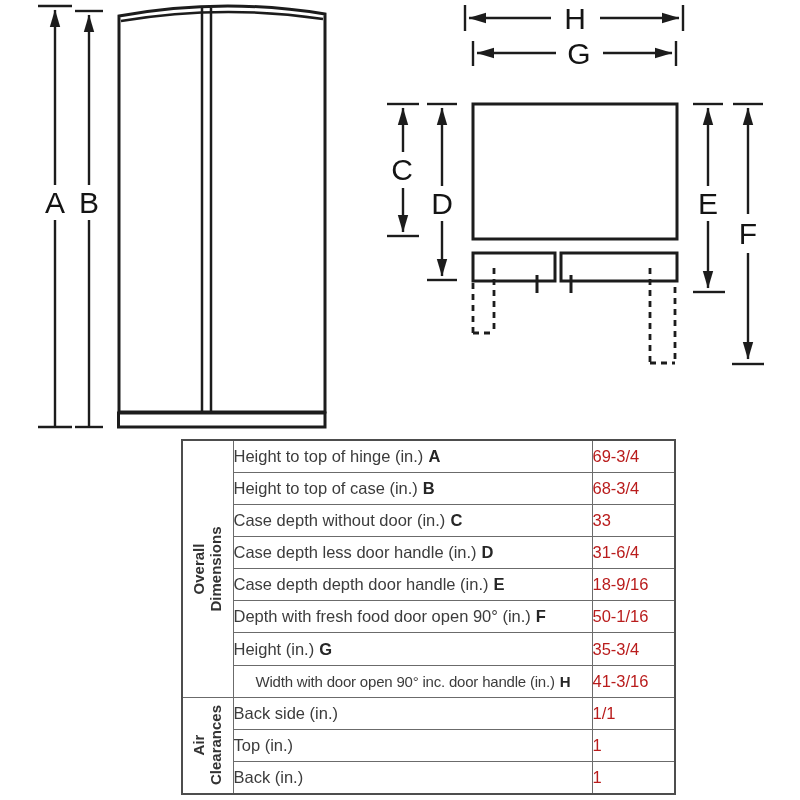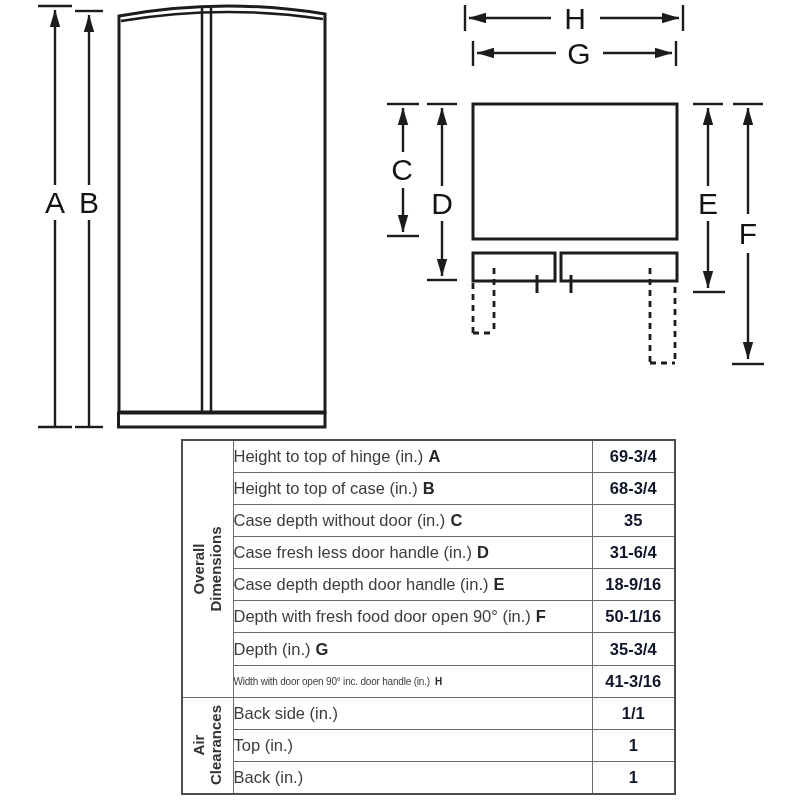--- a/index.html
+++ b/index.html
@@ -33,26 +33,25 @@
     margin-top: 12px;
   }
   td.desc {
     padding-left: 9px;
     font-size: 16.5px;
     color: #3c3c3c;
     white-space: nowrap;
     overflow: hidden;
   }
   td.desc b { color: #262626; margin-left: 5px; font-weight: bold; }
-  td.desc.condensed { font-size: 10px; letter-spacing: -0.2px; }
+  td.desc.condensed { font-size: 15px; letter-spacing: -0.2px; padding-left: 22px; }
   td.val {
-    text-align: center;
     font-size: 16.5px;
-    font-weight: bold;
-    color: #0f172a;
+    font-weight: normal;
+    color: #b91c1c;
   }
   td.sec { position: relative; background: #fff; }
   td.sec .vert {
     position: absolute;
     left: 50%; top: 50%;
     width: 104px;
     transform: translate(-50%, -50%) rotate(-90deg);
     text-align: center;
     font-size: 15px;
     font-weight: bold;
@@ -185,36 +184,36 @@
         </td>
         <td class="desc"><span>Height to top of hinge (in.)</span><b>A</b></td>
         <td class="val">69-3/4</td>
       </tr>
       <tr>
         <td class="desc"><span>Height to top of case (in.)</span><b>B</b></td>
         <td class="val">68-3/4</td>
       </tr>
       <tr>
         <td class="desc"><span>Case depth without door (in.)</span><b>C</b></td>
-        <td class="val">35</td>
-      </tr>
-      <tr>
-        <td class="desc"><span>Case fresh less door handle (in.)</span><b>D</b></td>
+        <td class="val">33</td>
+      </tr>
+      <tr>
+        <td class="desc"><span>Case depth less door handle (in.)</span><b>D</b></td>
         <td class="val">31-6/4</td>
       </tr>
       <tr>
         <td class="desc"><span>Case depth depth door handle (in.)</span><b>E</b></td>
         <td class="val">18-9/16</td>
       </tr>
       <tr>
         <td class="desc"><span>Depth with fresh food door open 90° (in.)</span><b>F</b></td>
         <td class="val">50-1/16</td>
       </tr>
       <tr>
-        <td class="desc"><span>Depth (in.)</span><b>G</b></td>
+        <td class="desc"><span>Height (in.)</span><b>G</b></td>
         <td class="val">35-3/4</td>
       </tr>
       <tr>
         <td class="desc condensed"><span>Width with door open 90° inc. door handle (in.)</span><b>H</b></td>
         <td class="val">41-3/16</td>
       </tr>
       <tr>
         <td class="sec" rowspan="3">
           <div class="vert">Air Clearances</div>
         </td>

